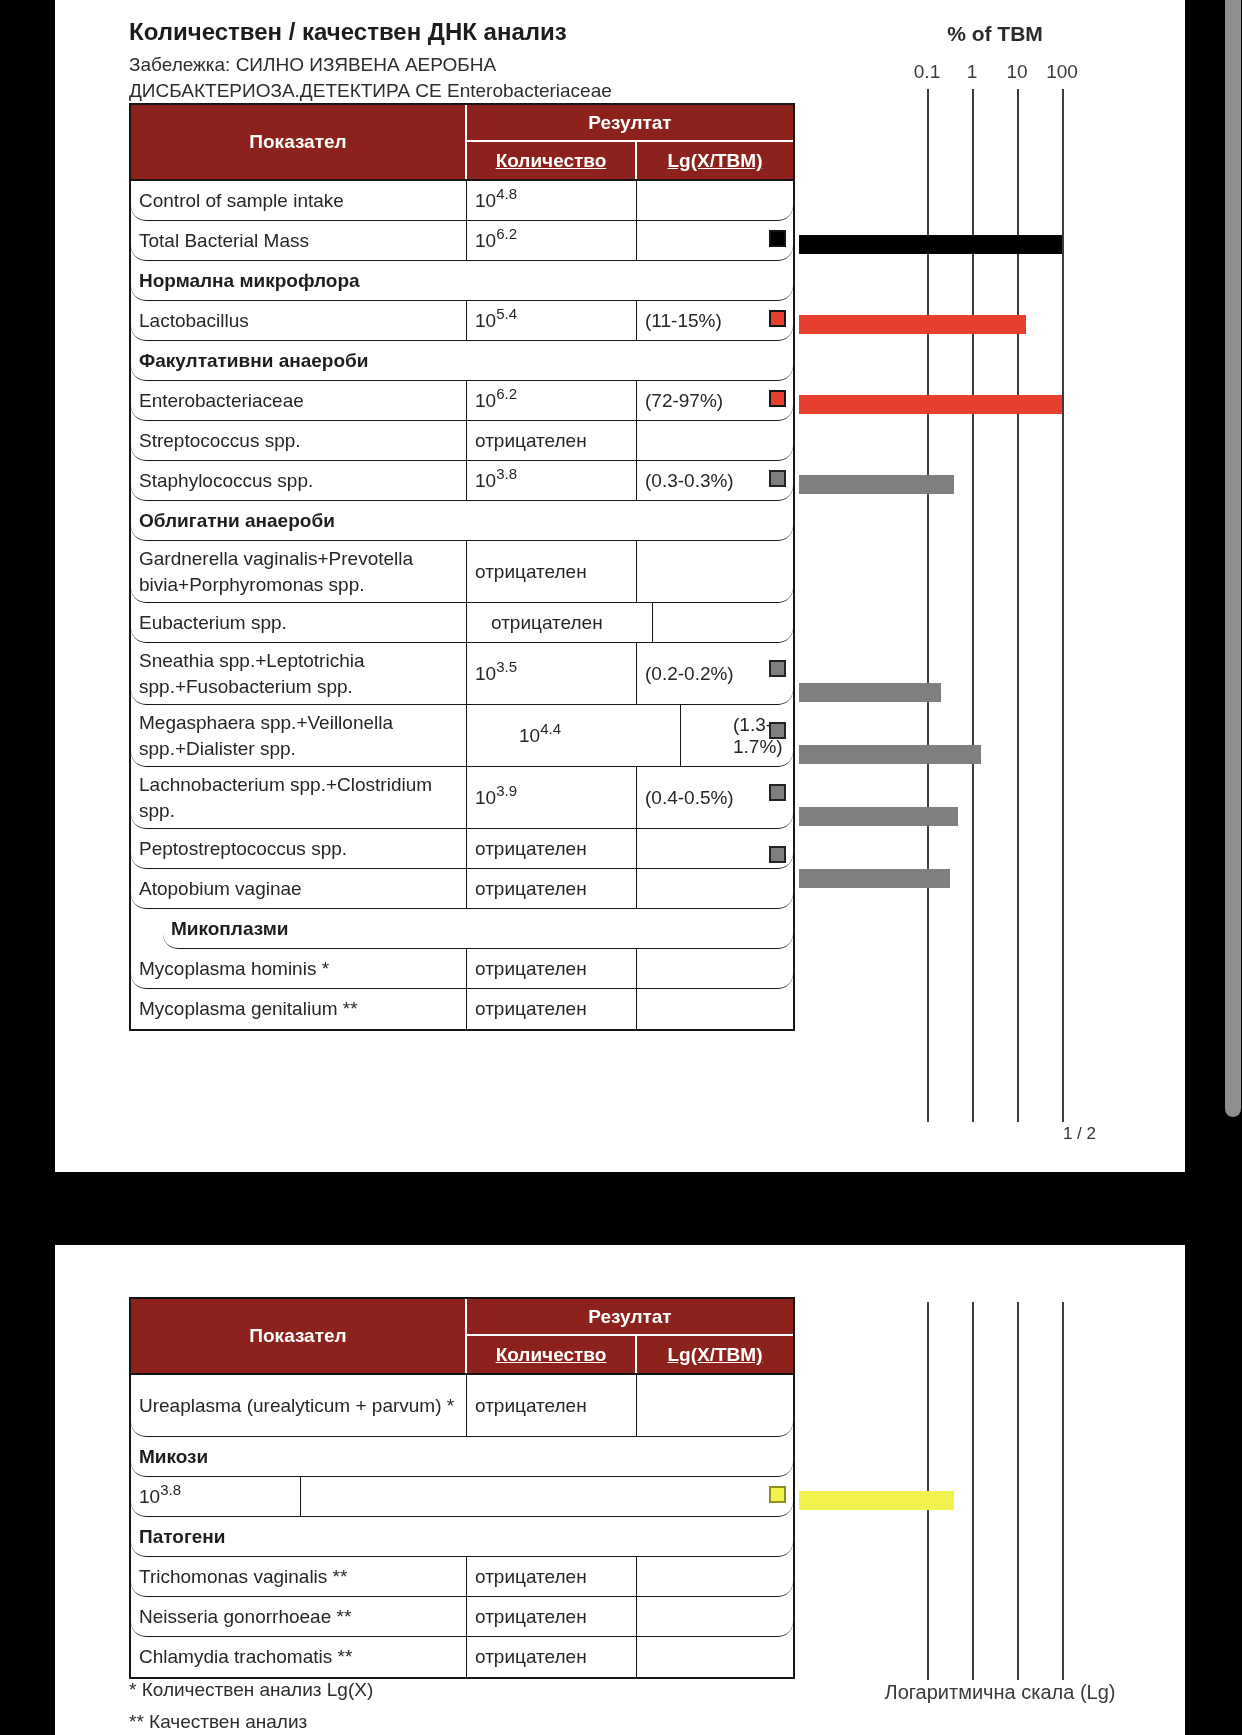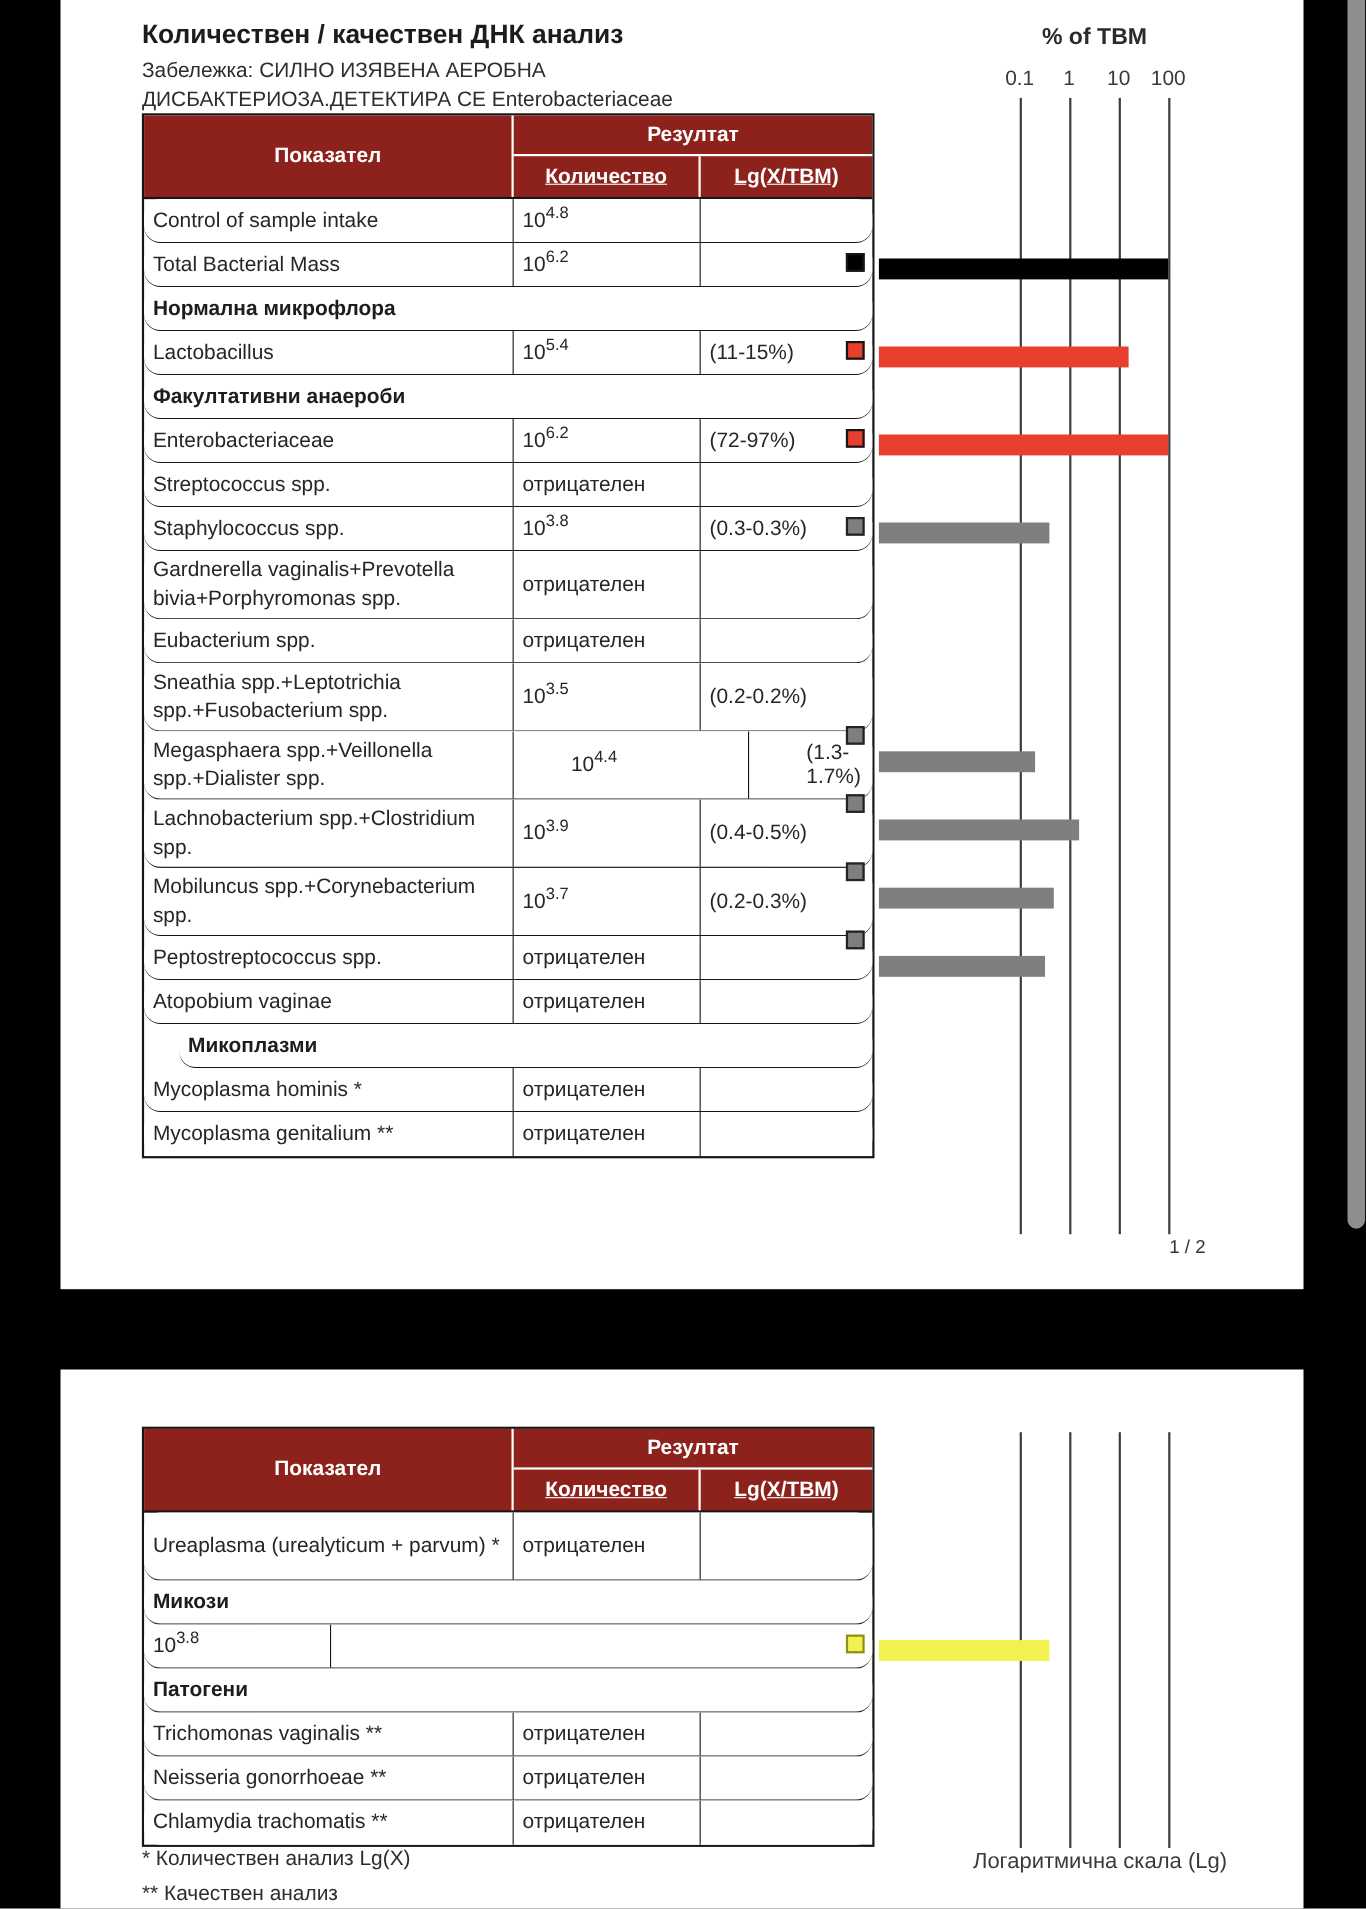--- a/index.html
+++ b/index.html
@@ -114,26 +114,29 @@
           <div class="c2">отрицателен</div>
           <div class="c3"></div>
         </div>
         <div class="trow" style="height: 40px;">
           <div class="c1">Staphylococcus spp.</div>
           <div class="c2">
             <span>10<sup>3.8</sup></span>
           </div>
           <div class="c3">(0.3-0.3%)</div>
         </div>
+        <div class="trow" style="height: 40px;">
+          <div class="sec">Облигатни анаероби</div>
+        </div>
         <div class="trow" style="height: 62px;">
           <div class="c1">Gardnerella vaginalis+Prevotella bivia+Porphyromonas spp.</div>
           <div class="c2">отрицателен</div>
           <div class="c3"></div>
         </div>
-        <div class="trow" style="height: 40px;">
+        <div class="trow" style="height: 40px; gap: 16px;">
           <div class="c1">Eubacterium spp.</div>
           <div class="c2">отрицателен</div>
           <div class="c3"></div>
         </div>
         <div class="trow" style="height: 62px;">
           <div class="c1">Sneathia spp.+Leptotrichia spp.+Fusobacterium spp.</div>
           <div class="c2">
             <span>10<sup>3.5</sup></span>
           </div>
           <div class="c3">(0.2-0.2%)</div>
@@ -144,27 +147,20 @@
             <span>10<sup>4.4</sup></span>
           </div>
           <div class="c3">(1.3-1.7%)</div>
         </div>
         <div class="trow" style="height: 62px;">
           <div class="c1">Lachnobacterium spp.+Clostridium spp.</div>
           <div class="c2">
             <span>10<sup>3.9</sup></span>
           </div>
           <div class="c3">(0.4-0.5%)</div>
-        </div>
-        <div class="trow" style="height: 62px;">
-          <div class="c1">Mobiluncus spp.+Corynebacterium spp.</div>
-          <div class="c2">
-            <span>10<sup>3.7</sup></span>
-          </div>
-          <div class="c3">(0.2-0.3%)</div>
         </div>
         <div class="trow" style="height: 40px;">
           <div class="c1">Peptostreptococcus spp.</div>
           <div class="c2">отрицателен</div>
           <div class="c3"></div>
         </div>
         <div class="trow" style="height: 40px;">
           <div class="c1">Atopobium vaginae</div>
           <div class="c2">отрицателен</div>
           <div class="c3"></div>

